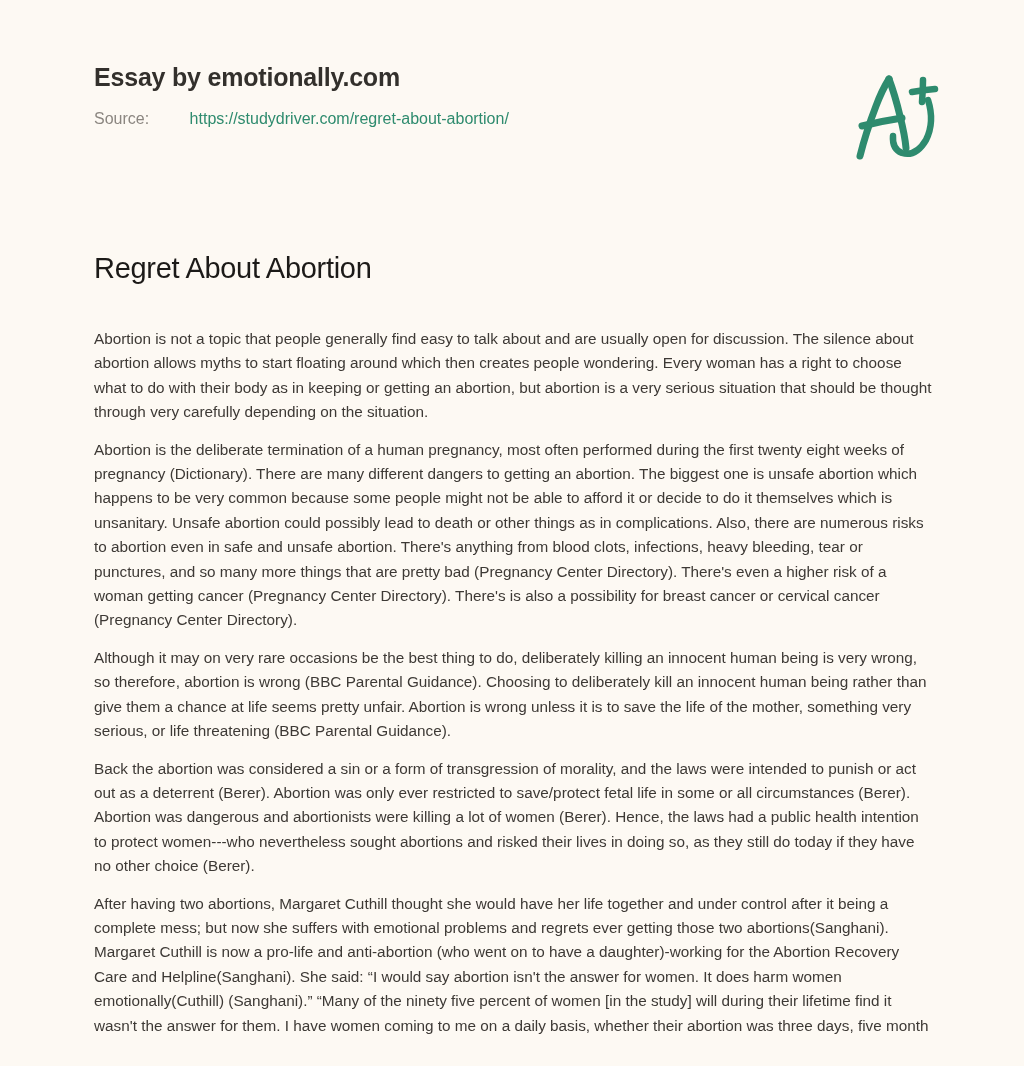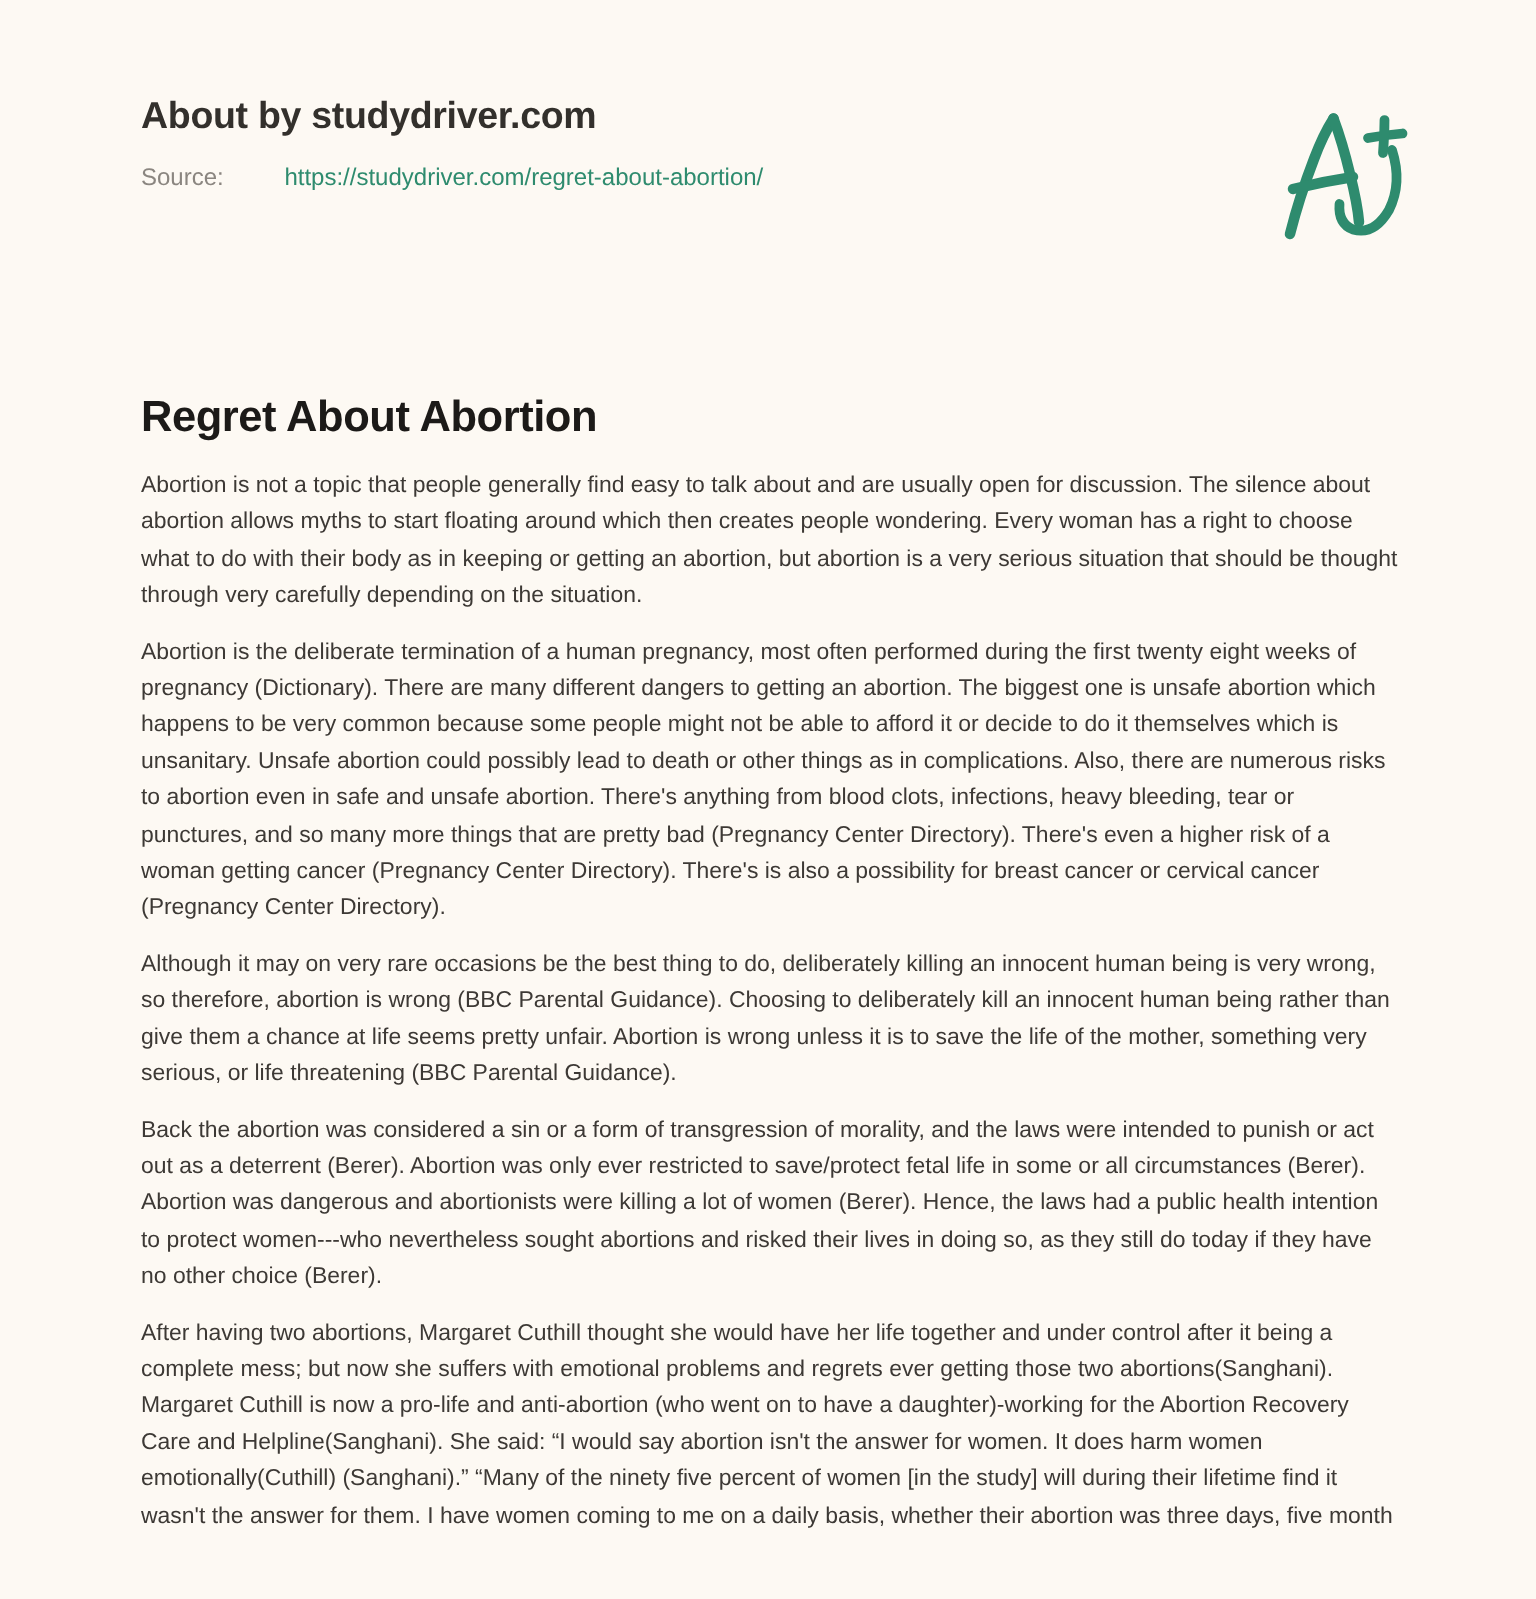--- a/index.html
+++ b/index.html
@@ -69,54 +69,54 @@
   .logo svg {
     display: block;
     width: 110px;
     height: 110px;
   }
 
   
   .doc-title {
     position: absolute;
     left: 94px;
-    top: 260px;
+    top: 250px;
     font-size: 29px;
-    font-weight: bold;
+    font-weight: normal;
     color: #1c1a18;
     letter-spacing: -0.3px;
     line-height: 36px;
     margin: 0;
   }
 
   
   .body-copy {
     position: absolute;
     left: 94px;
-    top: 312px;
+    top: 327px;
     width: 838px;
     font-size: 15.3px;
     line-height: 24.4px;
     color: #3d3935;
   }
   .body-copy p {
     margin: 0 0 13px 0;
     text-align: left;
   }
   .body-copy p:last-child {
     margin-bottom: 0;
   }
 </style>
 </head>
 <body>
 
 <div class="page">
 
   <div class="header">
-    <div class="byline">About by studydriver.com</div>
+    <div class="byline">Essay by emotionally.com</div>
     <div class="source-line">
       <span class="source-label">Source:</span>
       <span class="source-url">https://studydriver.com/regret-about-abortion/</span>
     </div>
   </div>
 
   <div class="logo">
     <svg viewBox="0 0 110 110" xmlns="http://www.w3.org/2000/svg">
       <g fill="none" stroke="#2e8b6e" stroke-linecap="round" stroke-linejoin="round">
 

